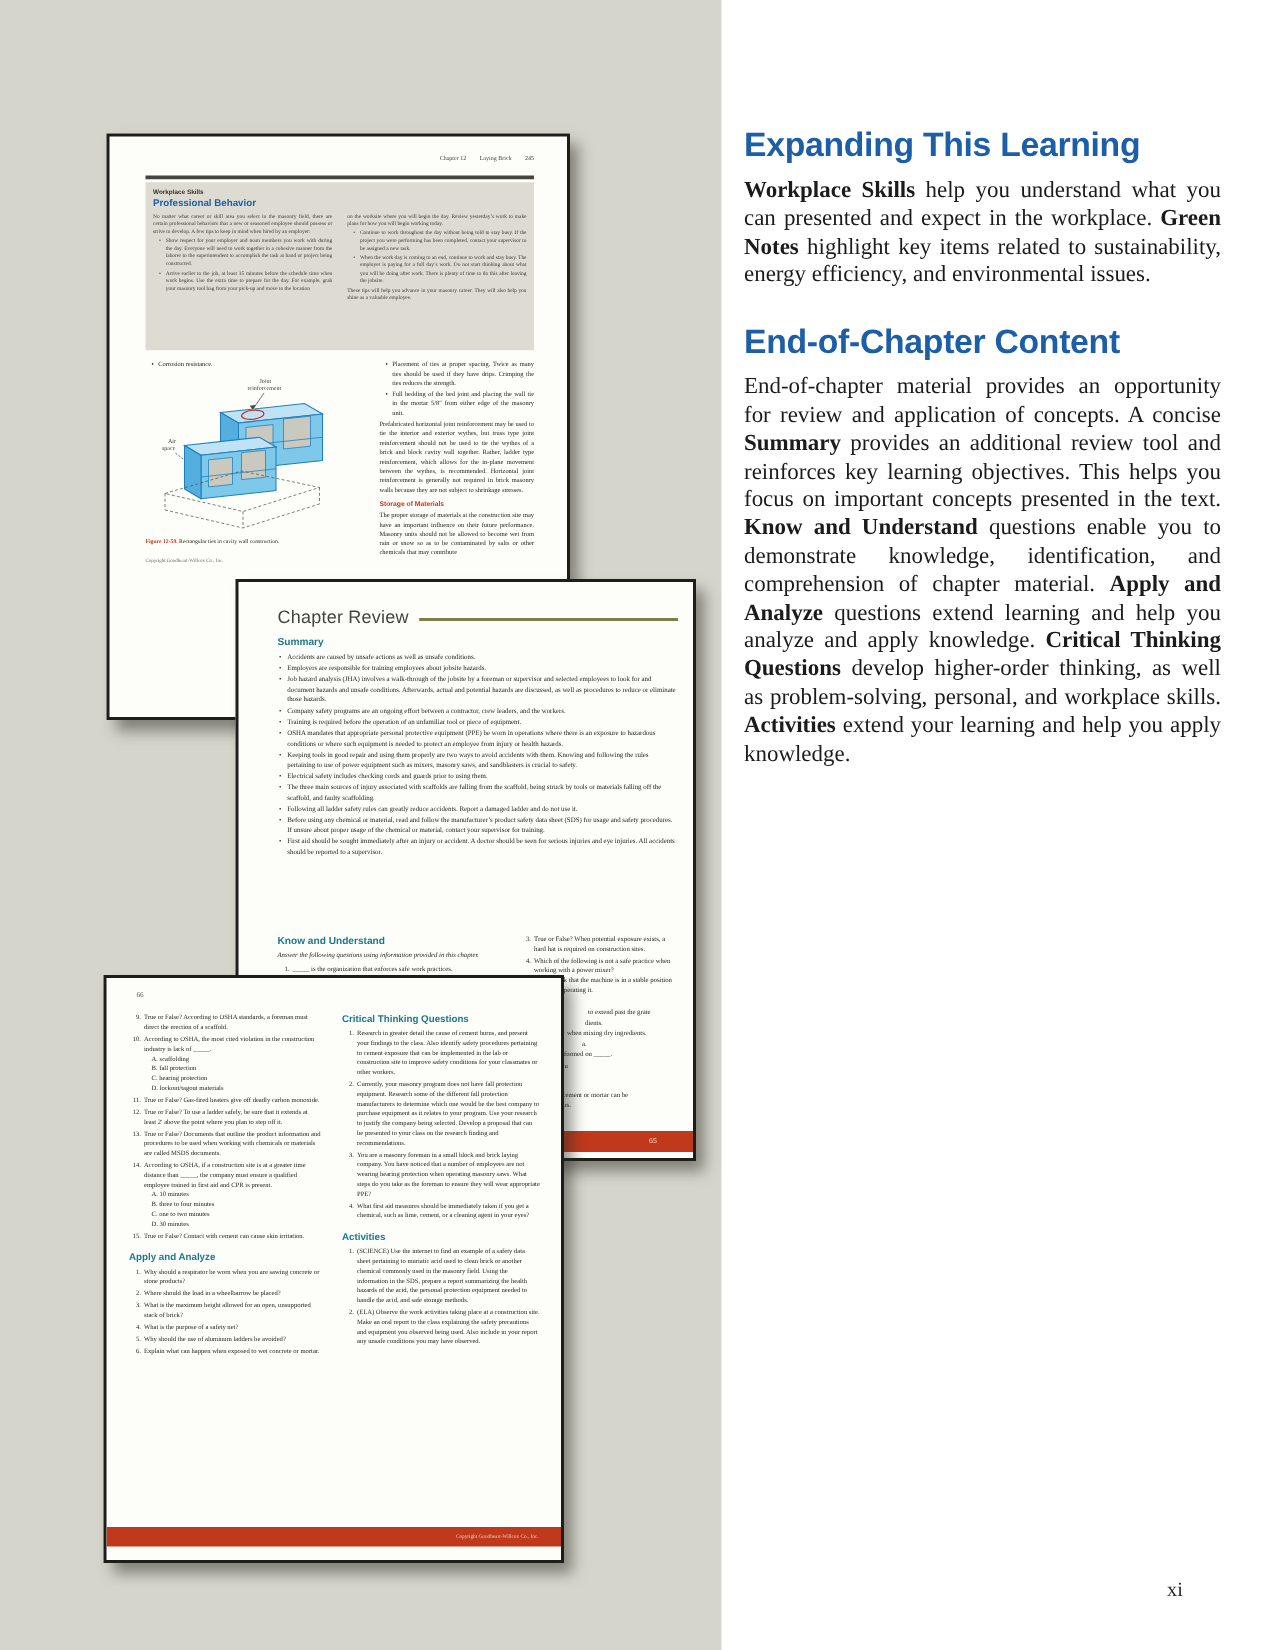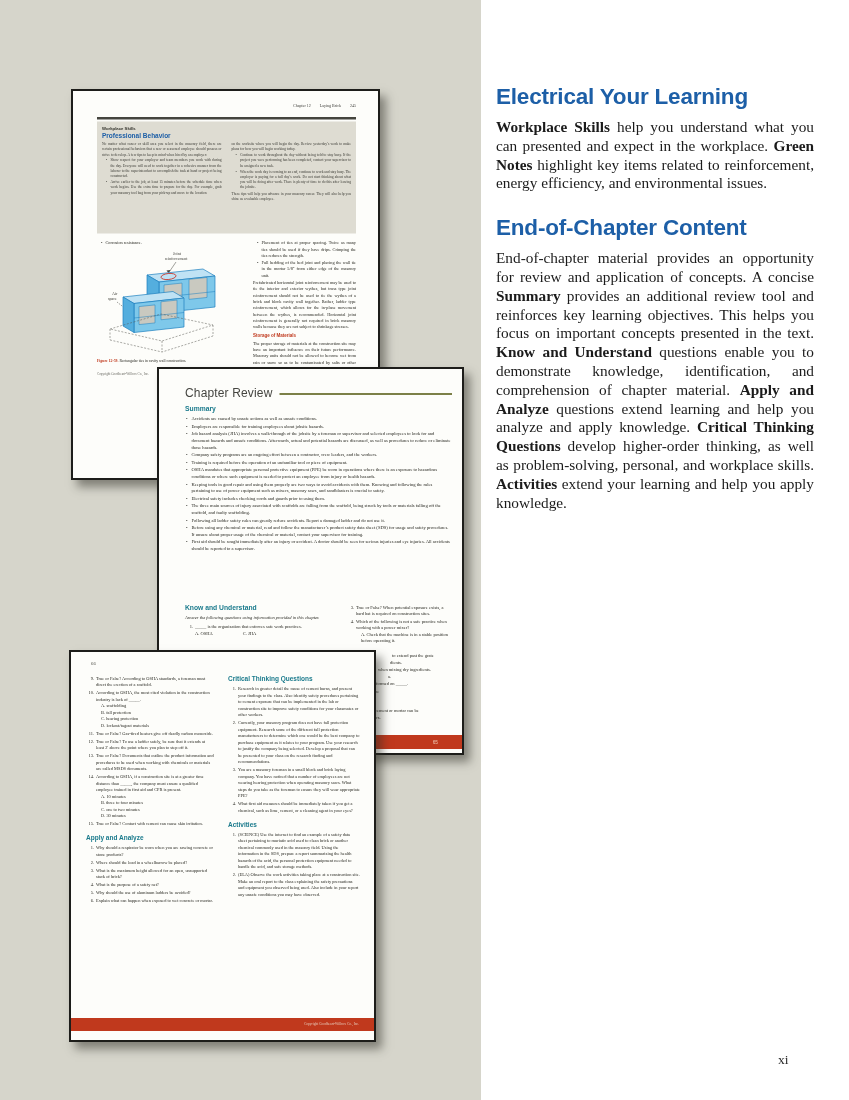--- a/index.html
+++ b/index.html
@@ -6,21 +6,21 @@
   .screen{position:relative;width:849px;height:1100px;background:#ffffff;overflow:hidden;
           font-family:"Liberation Serif","DejaVu Serif",serif;}
   .gray-panel{position:absolute;left:0;top:0;width:481px;height:1100px;background:#d6d5cb;}
 
   
   .page{position:absolute;background:#fdfdfa;border:2px solid #1d1d1a;overflow:hidden;
         box-shadow:6px 7px 9px rgba(45,45,38,.5);}
   .page-inner{transform:scale(.5);transform-origin:0 0;position:relative;color:#2a2a2a;}
   #page1{left:71px;top:89px;width:305px;height:387px;z-index:1;}
   #page1 .page-inner{width:610px;height:774px;}
-  #page2{left:157px;top:367px;width:303px;height:384px;z-index:2;}
+  #page2{left:157px;top:386px;width:303px;height:384px;z-index:2;}
   #page2 .page-inner{width:606px;height:768px;}
   #page3{left:69px;top:650px;width:303px;height:388px;z-index:3;}
   #page3 .page-inner{width:606px;height:776px;}
 
   .sans{font-family:"Liberation Sans","DejaVu Sans",sans-serif;}
 
   
   .p1-header{position:absolute;top:24px;left:0;right:44px;text-align:right;font-size:8px;color:#3c3c38;}
   .p1-header span{margin-left:18px;}
   .p1-rule{position:absolute;top:52px;left:48px;right:44px;height:5px;background:#45453e;}
@@ -444,19 +444,19 @@
             </div>
         </div>
       </div>
       <div class="footer-bar">
         <span class="bar-copy">Copyright Goodheart-Willcox Co., Inc.</span>
       </div>
     </div>
   </div>
 
   <div class="right-panel">
-    <h2 class="rp-h">Electrical Your Learning</h2>
-    <p class="rp-p"><b>Workplace Skills</b><span> help you understand what you can presented and expect in the workplace. </span><b>Green Notes</b><span> highlight key items related to reinforcement, energy efficiency, and environmental issues.</span></p>
+    <h2 class="rp-h">Expanding This Learning</h2>
+    <p class="rp-p"><b>Workplace Skills</b><span> help you understand what you can presented and expect in the workplace. </span><b>Green Notes</b><span> highlight key items related to sustainability, energy efficiency, and environmental issues.</span></p>
     <h2 class="rp-h rp-h2">End-of-Chapter Content</h2>
     <p class="rp-p"><span>End-of-chapter material provides an opportunity for review and application of concepts. A concise </span><b>Summary</b><span> provides an additional review tool and reinforces key learning objectives. This helps you focus on important concepts presented in the text. </span><b>Know and Understand</b><span> questions enable you to demonstrate knowledge, identification, and comprehension of chapter material. </span><b>Apply and Analyze</b><span> questions extend learning and help you analyze and apply knowledge. </span><b>Critical Thinking Questions</b><span> develop higher-order thinking, as well as problem-solving, personal, and workplace skills. </span><b>Activities</b><span> extend your learning and help you apply knowledge.</span></p>
   </div>
   <div class="folio">xi</div>
 </div>
 
 </body></html>

